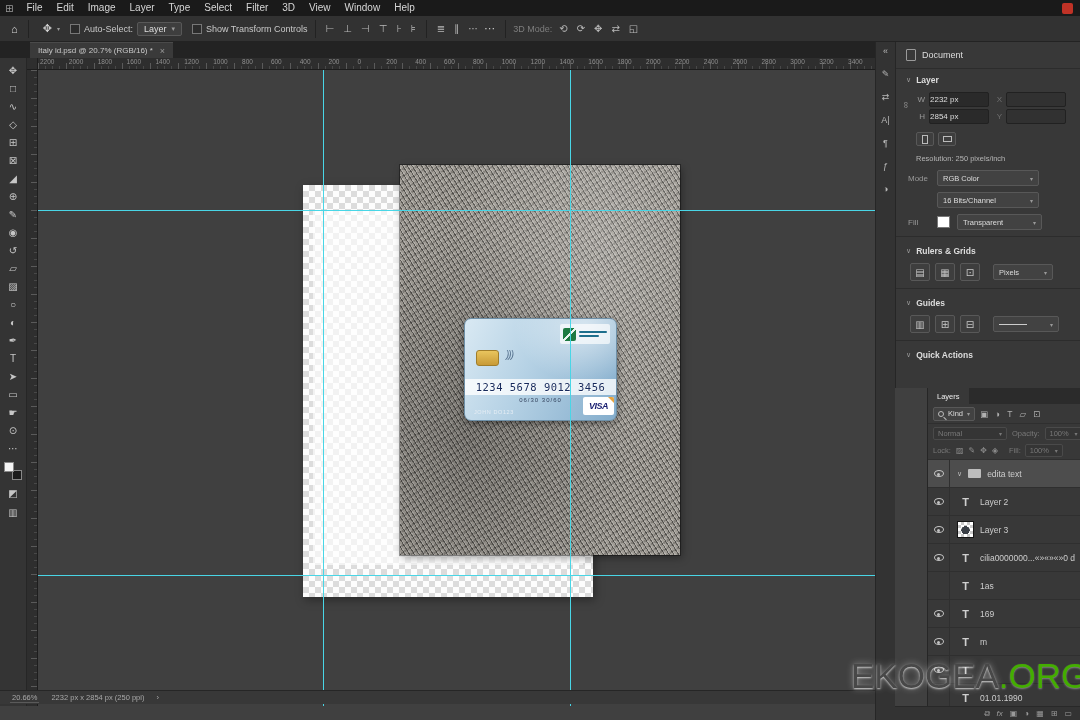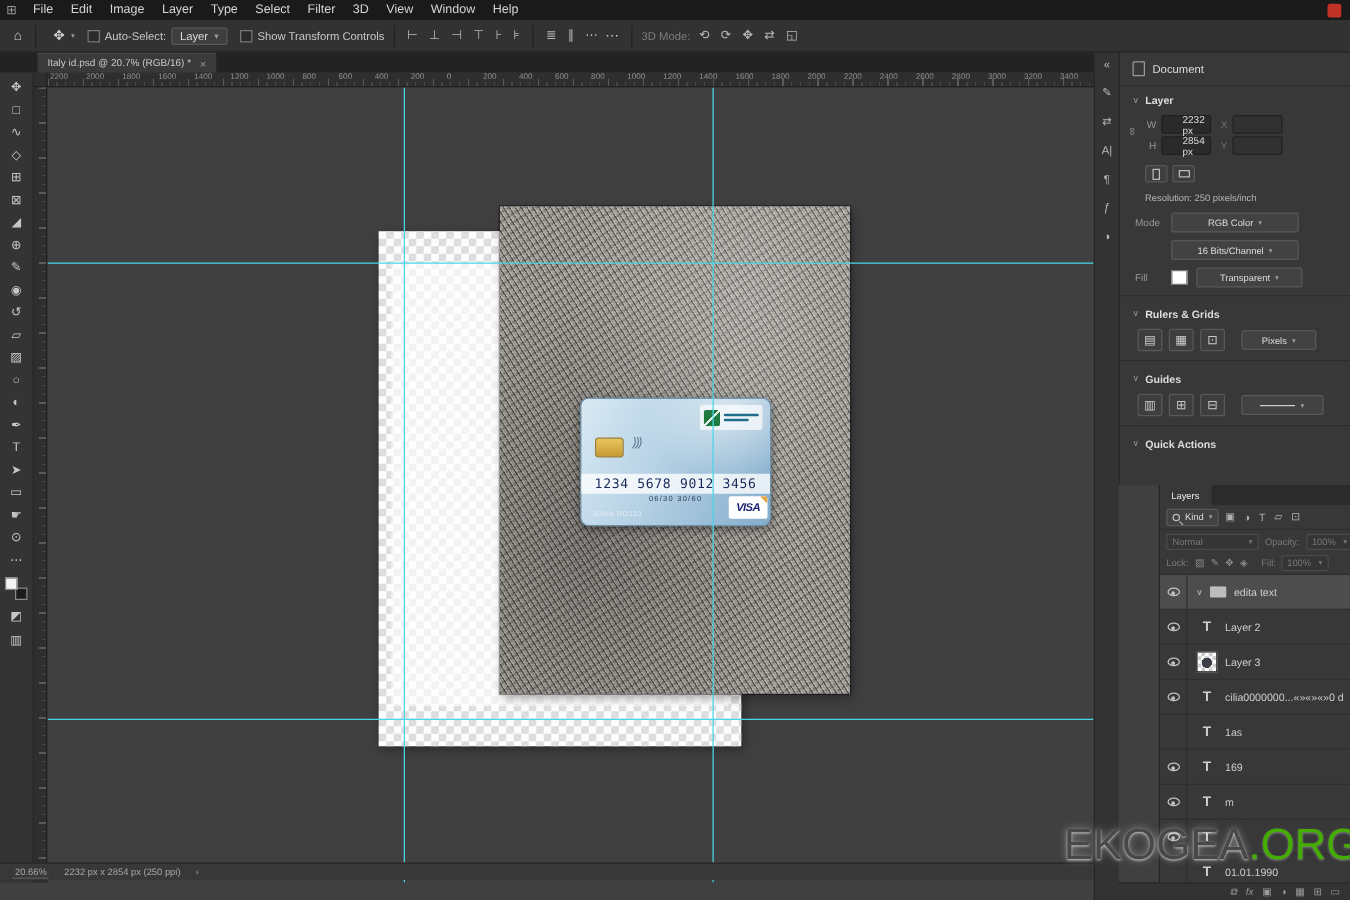--- a/index.html
+++ b/index.html
@@ -97,30 +97,30 @@
   .ptab{padding:0 4px;display:flex;align-items:center;font-size:7px;color:#aaa;white-space:nowrap}
   .ptab.active{background:#383838;color:#ededed;font-size:7.5px}
   .prow-doc{display:flex;align-items:center;gap:6px;padding:7px 10px;border-bottom:1px solid #2c2c2c;color:#ddd;font-size:9px}
   .docicon{width:10px;height:12px;border:1px solid #9a9a9a;border-radius:1px}
   .sec-h{display:flex;align-items:center;gap:5px;padding:6px 10px 3px;color:#ddd;font-size:8.5px;font-weight:bold}
   .sec-h .chv{color:#999;font-weight:normal;font-size:7px}
   .pfields{position:relative;padding:2px 8px 2px 20px}
   .chain{position:absolute;left:7px;top:12px;color:#999;font-size:9px;display:inline-block;transform:rotate(90deg)}
   .frow{display:flex;align-items:center;gap:4px;margin:2px 0}
   .flabel{width:9px;color:#999;font-size:8px;text-align:right}
-  .inp{width:40px;height:15px;background:#2a2a2a;border:1px solid #212121;border-radius:2px;color:#ddd;font-size:8px;display:flex;align-items:center;padding:0 16px}
+  .inp{width:60px;height:15px;background:#2a2a2a;border:1px solid #212121;border-radius:2px;color:#ddd;font-size:8px;display:flex;align-items:center;padding:0 0}
   .inp.dim{color:#6f6f6f;background:#313131}
   .orirow{display:flex;gap:4px;padding:4px 8px 4px 20px}
   .oribtn{width:18px;height:14px;background:#3e3e3e;border:1px solid #585858;border-radius:2px;display:flex;align-items:center;justify-content:center}
   .ori-p{width:6px;height:9px;border:1px solid #bbb}
   .ori-l{width:9px;height:6px;border:1px solid #bbb}
   .resline{padding:4px 8px 4px 20px;color:#b5b5b5;font-size:7.5px}
   .prowm{display:flex;align-items:center;gap:7px;padding:3px 8px 3px 12px}
   .plabel{width:22px;color:#999;font-size:8px}
-  .pdd{height:16px;background:#424242;border:1px solid #585858;border-radius:2px;color:#ddd;font-size:7.5px;display:flex;align-items:center;justify-content:center;padding:4px 5px;gap:4px}
+  .pdd{height:16px;background:#424242;border:1px solid #585858;border-radius:2px;color:#ddd;font-size:7.5px;display:flex;align-items:center;justify-content:space-between;padding:4px 5px;gap:4px}
   .pdd .arr{font-size:6px;color:#999}
   .w100{width:102px}.w64{width:60px}.w70{width:66px}
   .fillsw{width:13px;height:12px;background:#fff;border:1px solid #777}
   .pdiv{height:1px;background:#2c2c2c;margin:3px 0}
   .iconrow{display:flex;align-items:center;gap:5px;padding:4px 8px 4px 14px}
   .sqbtn{width:20px;height:18px;background:#3e3e3e;border:1px solid #585858;border-radius:2px;display:flex;align-items:center;justify-content:center;color:#c8c8c8;font-size:10px}
   .guideline{width:28px;height:1px;background:#ccc}
 
   
   .layers{left:927px;top:388px;width:185px;height:332px;background:#383838;border-left:1px solid #262626;z-index:16;overflow:hidden}

